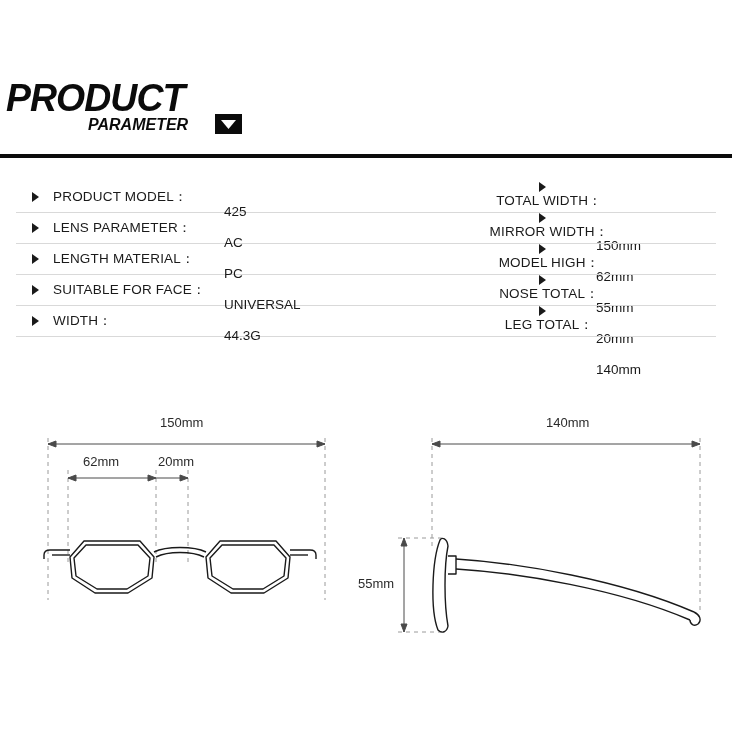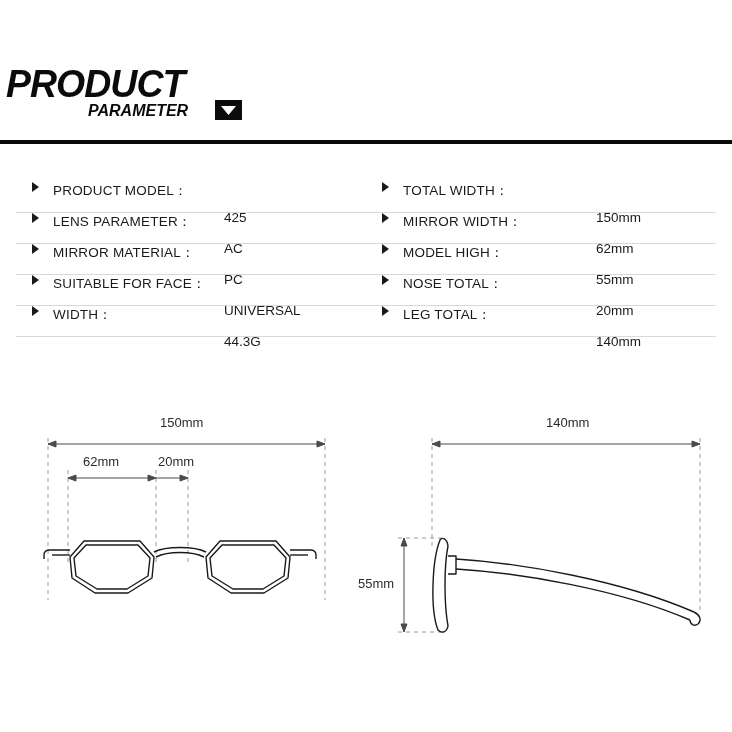--- a/index.html
+++ b/index.html
@@ -13,21 +13,21 @@
     font-family: "Liberation Sans", sans-serif;
     color: #111111;
     position: relative;
     overflow: hidden;
   }
 
   
   .header {
     position: absolute;
     left: 0;
-    top: 64px;
+    top: 78px;
     width: 591px;
     height: 80px;
   }
   .title-main {
     position: absolute;
     left: 6px;
     top: 0px;
     font-family: "Liberation Sans", sans-serif;
     font-weight: bold;
     font-style: italic;
@@ -78,25 +78,25 @@
     top: 182px;
     width: 700px;
     display: grid;
     grid-template-columns: 1fr 1fr;
     column-gap: 0px;
   }
   .spec-cell {
     height: 31px;
     border-bottom: 1px solid #d9d9d9;
     display: flex;
-    align-items: flex-start;
+    align-items: center;
     box-sizing: border-box;
   }
   .spec-cell.left { padding-left: 16px; }
-  .spec-cell.right { padding-left: 16px; }
+  .spec-cell.right { padding-left: 16px; flex-direction: column; }
   .bullet {
     width: 0;
     height: 0;
     border-left: 7px solid #1a1a1a;
     border-top: 5px solid transparent;
     border-bottom: 5px solid transparent;
     margin-right: 14px;
     flex: 0 0 auto;
   }
   .spec-label {
@@ -163,21 +163,21 @@
     <span class="spec-value">AC</span>
   </div>
   <div class="spec-cell right">
     <span class="bullet"></span>
     <span class="spec-label">MIRROR WIDTH：</span>
     <span class="spec-value">62mm</span>
   </div>
 
   <div class="spec-cell left">
     <span class="bullet"></span>
-    <span class="spec-label">MIRROR MATERIAL：</span>
+    <span class="spec-label">LENGTH MATERIAL：</span>
     <span class="spec-value">PC</span>
   </div>
   <div class="spec-cell right">
     <span class="bullet"></span>
     <span class="spec-label">MODEL HIGH：</span>
     <span class="spec-value">55mm</span>
   </div>
 
   <div class="spec-cell left">
     <span class="bullet"></span>

